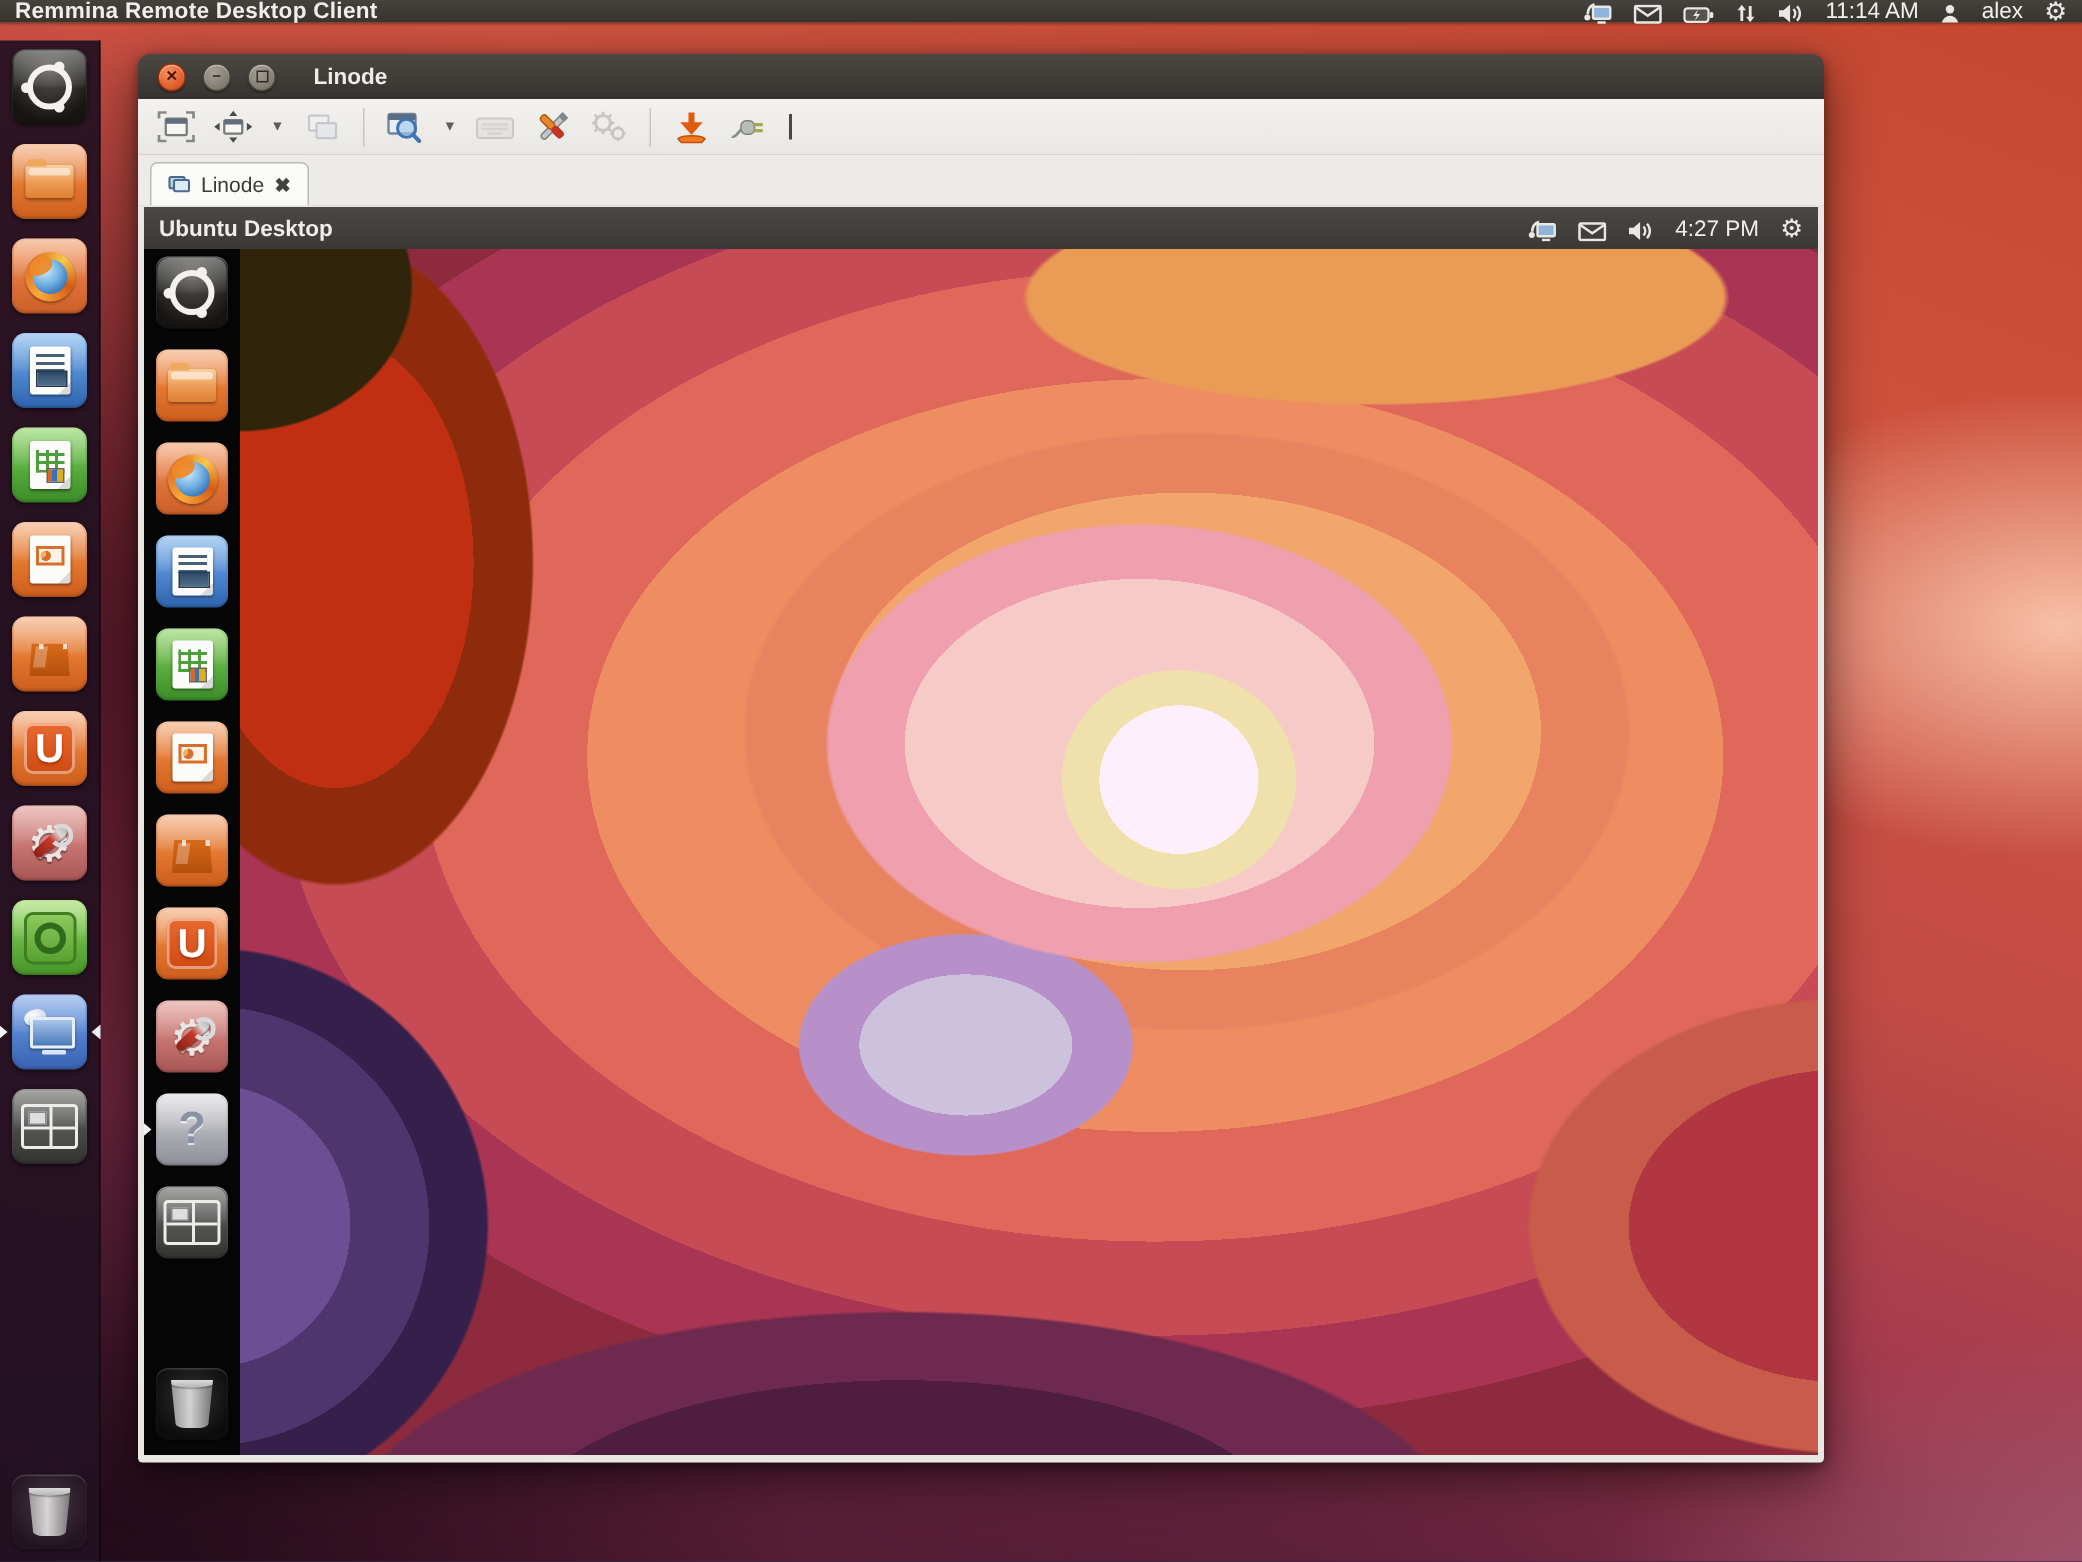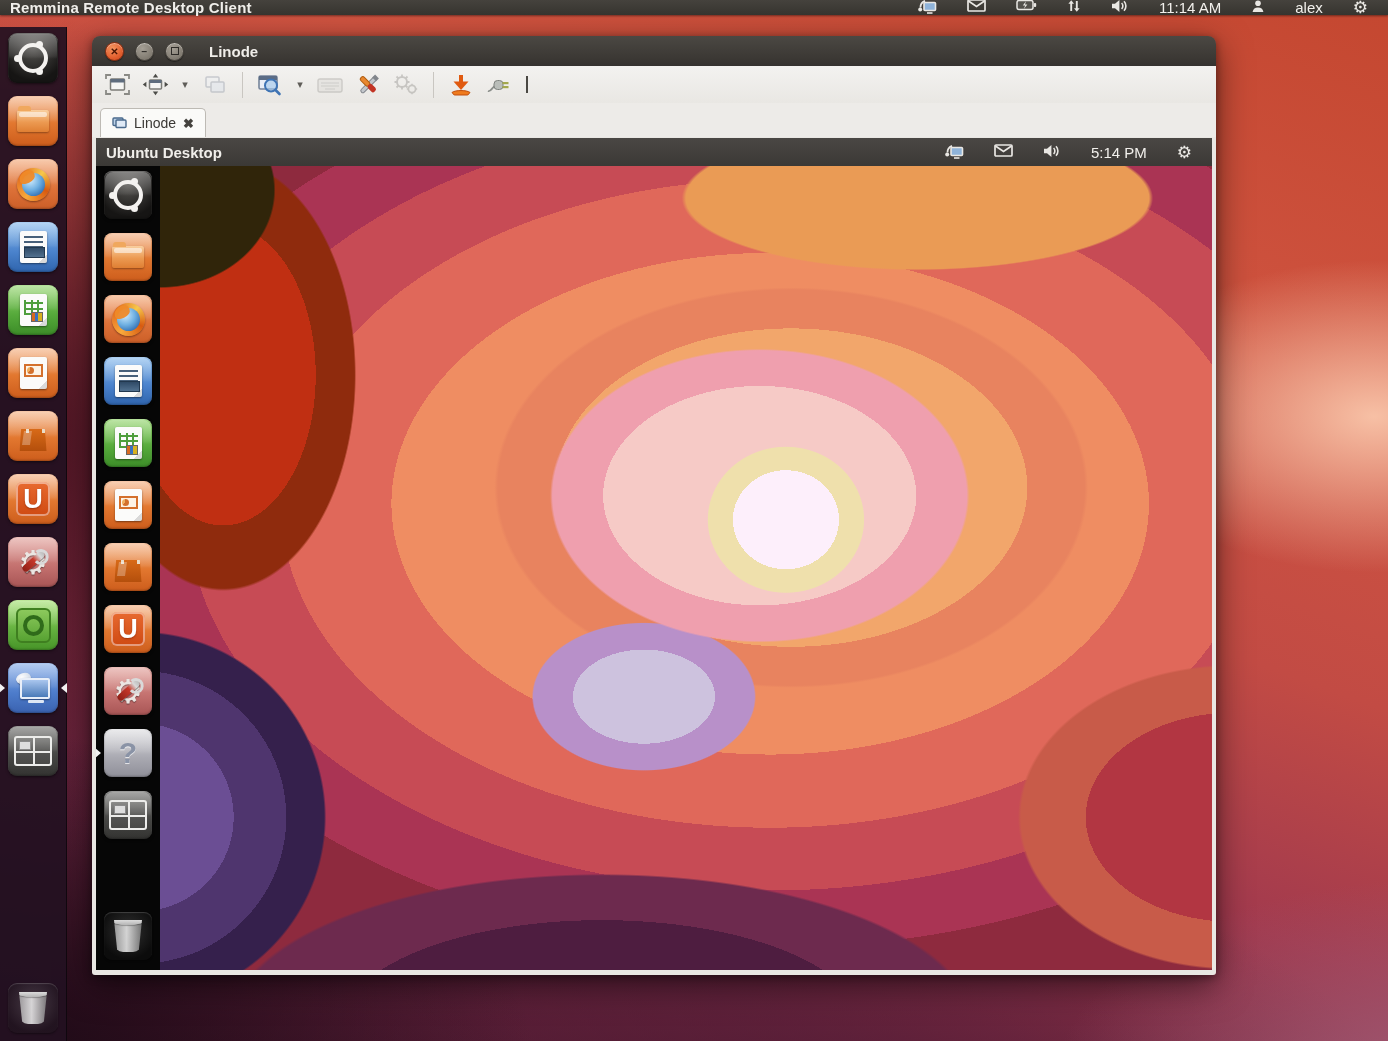--- a/index.html
+++ b/index.html
@@ -14,21 +14,21 @@
       radial-gradient(ellipse 55% 45% at 0% 102%, #1d0a16 0%, rgba(29,10,22,0) 70%),
       radial-gradient(ellipse 45% 60% at 0% 42%, #43101f 0%, rgba(67,16,31,0) 68%),
       radial-gradient(ellipse 65% 45% at 55% 114%, #4e1a32 0%, rgba(78,26,50,0) 75%),
       linear-gradient(200deg, #c44730 0%, #cf5340 26%, #c24b44 46%, #a23a4e 63%, #6f2742 80%, #3c1226 100%);
   }
 
   
   .topbar{position:absolute;left:0;top:0;right:0;height:15px;background:linear-gradient(#45423d,#36342f);
           color:#f0eeea;display:flex;align-items:center;box-shadow:0 1px 2px rgba(0,0,0,.45);z-index:50;}
   .topbar .apptitle{font-size:15px;font-weight:700;padding-left:10px;letter-spacing:.2px;}
-  .tray{margin-left:auto;display:flex;align-items:flex-start;gap:30px;padding-right:20px;font-size:15px;}
+  .tray{margin-left:auto;display:flex;align-items:flex-end;gap:14px;padding-right:10px;font-size:15px;}
   .tray svg{display:block;}
   .clock{font-size:15px;color:#f2f0ec;}
   .gearglyph{font-size:17px;line-height:1;color:#eceae6;}
 
   
   .launcher{position:absolute;left:0;top:27px;bottom:0;width:66px;background:rgba(36,17,33,.93);
             border-right:1px solid rgba(0,0,0,.55);z-index:40;display:flex;flex-direction:column;
             align-items:center;padding-top:6px;gap:13px;}
   .litem{position:relative;width:50px;height:50px;flex:0 0 auto;}
   .tile{position:absolute;inset:0;border-radius:9px;display:flex;align-items:center;justify-content:center;
@@ -465,21 +465,21 @@
                   <path d="M1.5 2l8 5.5 8-5.5" fill="none" stroke="#e9e7e3" stroke-width="1.7"></path>
                 </svg>
             </span>
             <span>
               <svg width="18" height="14" viewBox="0 0 18 14">
                   <path d="M1 4.8h3L8.4 1v12L4 9.2H1z" fill="#e9e7e3"></path>
                   <path d="M10.6 4a4.2 4.2 0 0 1 0 6" fill="none" stroke="#e9e7e3" stroke-width="1.6"></path>
                   <path d="M13 2.2a7 7 0 0 1 0 9.6" fill="none" stroke="#e9e7e3" stroke-width="1.6"></path>
                 </svg>
             </span>
-            <span class="clock">5:14 PM</span>
+            <span class="clock">4:27 PM</span>
             <span class="gearglyph">⚙</span>
           </div>
         </div>
 
         <div class="r-launcher">
           <div class="litem">
             <span class="tile t-dash">
                 <span class="ubuntu-ring">
                   <i></i>
                   <i></i>

